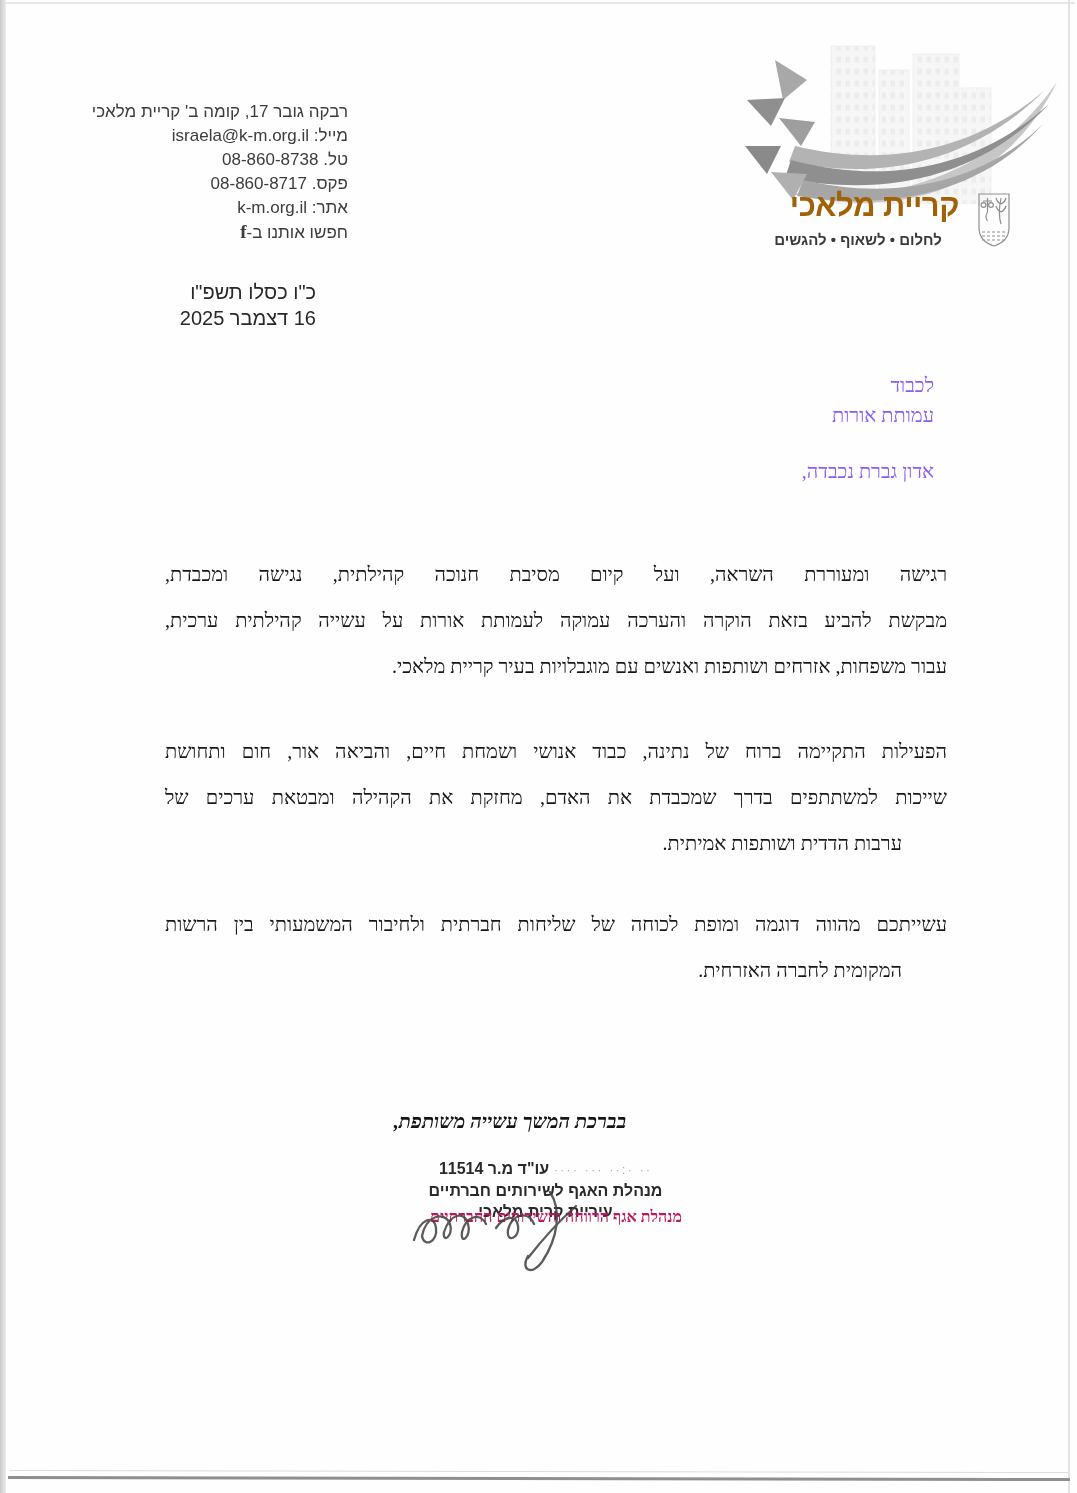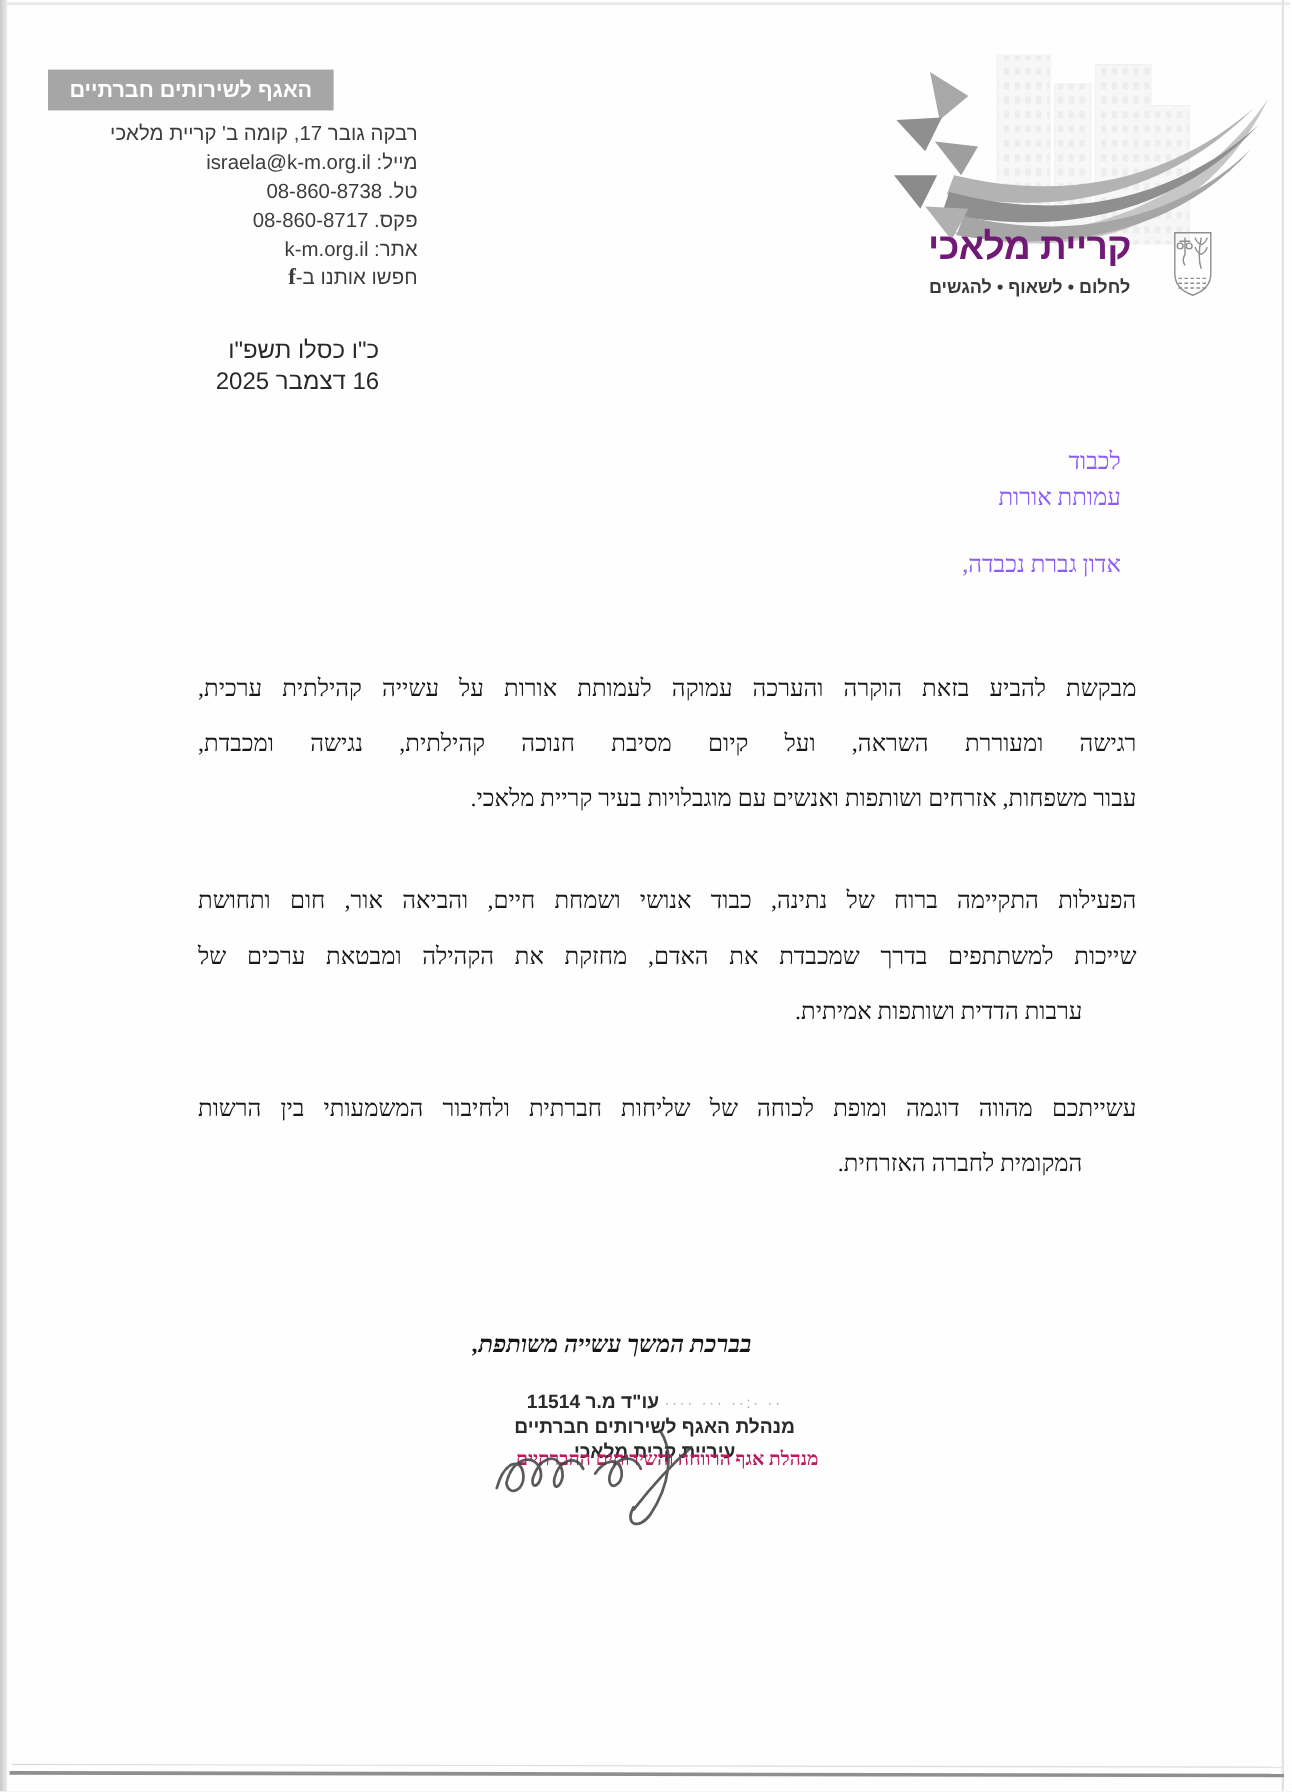--- a/index.html
+++ b/index.html
@@ -19,22 +19,22 @@
   .dept-box{position:absolute;left:40px;top:58px;width:238px;height:34px;
     background:#a6a6a6;color:#fff;font-size:18px;font-weight:bold;
     text-align:center;line-height:34px;direction:rtl;}
   .contact{position:absolute;left:38px;top:100px;width:310px;direction:rtl;
     text-align:right;font-size:17px;line-height:24px;color:#3c3c3c;}
   .contact .cl{white-space:nowrap;}
   .contact .inner{padding-left:50px;}
   .fb-f{font-weight:800;font-size:19px;font-family:"Liberation Serif","DejaVu Serif",serif;}
   
   .logo-arrows{position:absolute;left:745px;top:42px;}
-  .city-name{position:absolute;left:757px;top:188px;width:202px;text-align:center;
-    font-size:31px;font-weight:800;color:#701a75;direction:rtl;letter-spacing:-.5px;}
+  .city-name{position:absolute;left:757px;top:188px;width:202px;
+    font-size:31px;font-weight:800;color:#a16207;direction:rtl;letter-spacing:-.5px;}
   .tagline{position:absolute;left:757px;top:231px;width:202px;text-align:center;
     font-size:15px;font-weight:700;color:#3a3a3a;direction:rtl;}
   .emblem{position:absolute;left:976px;top:192px;}
   
   .date-block{position:absolute;left:148px;top:279px;width:168px;direction:rtl;
     text-align:right;font-size:20px;line-height:26px;color:#282828;}
   
   .recipient{position:absolute;left:604px;top:370px;width:330px;direction:rtl;
     text-align:right;font-size:20px;line-height:30px;color:#8b5cf6;
     font-family:"Liberation Serif","DejaVu Serif","DejaVu Sans",serif;}
@@ -66,21 +66,20 @@
 <body>
 
 <div class="sheet">
 
   <div class="edge-left"></div>
   <div class="edge-top"></div>
   <div class="edge-right"></div>
   <div class="edge-bottom-soft"></div>
   <div class="edge-bottom"></div>
 
-  <div class="dept-box">האגף לשירותים חברתיים</div>
 
   <div class="contact">
     <div class="cl">רבקה גובר 17, קומה ב' קריית מלאכי</div>
     <div class="cl inner">
       <span>מייל:</span>
       <bdi dir="ltr">israela@k-m.org.il</bdi>
     </div>
     <div class="cl inner">
       <span>טל.</span>
       <bdi dir="ltr">08-860-8738</bdi>
@@ -142,22 +141,22 @@
     <div>16 דצמבר 2025</div>
   </div>
 
   <div class="recipient">
     <div>לכבוד</div>
     <div>עמותת אורות</div>
     <div class="salutation">אדון גברת נכבדה,</div>
   </div>
 
   <div class="para p1">
+    <div class="jl">רגישה ומעוררת השראה, ועל קיום מסיבת חנוכה קהילתית, נגישה ומכבדת,</div>
     <div class="jl">מבקשת להביע בזאת הוקרה והערכה עמוקה לעמותת אורות על עשייה קהילתית ערכית,</div>
-    <div class="jl">רגישה ומעוררת השראה, ועל קיום מסיבת חנוכה קהילתית, נגישה ומכבדת,</div>
     <div class="ll">עבור משפחות, אזרחים ושותפות ואנשים עם מוגבלויות בעיר קריית מלאכי.</div>
   </div>
   <div class="para p2">
     <div class="jl">הפעילות התקיימה ברוח של נתינה, כבוד אנושי ושמחת חיים, והביאה אור, חום ותחושת</div>
     <div class="jl">שייכות למשתתפים בדרך שמכבדת את האדם, מחזקת את הקהילה ומבטאת ערכים של</div>
     <div class="ll ind">ערבות הדדית ושותפות אמיתית.</div>
   </div>
   <div class="para p3">
     <div class="jl">עשייתכם מהווה דוגמה ומופת לכוחה של שליחות חברתית ולחיבור המשמעותי בין הרשות</div>
     <div class="ll ind">המקומית לחברה האזרחית.</div>

